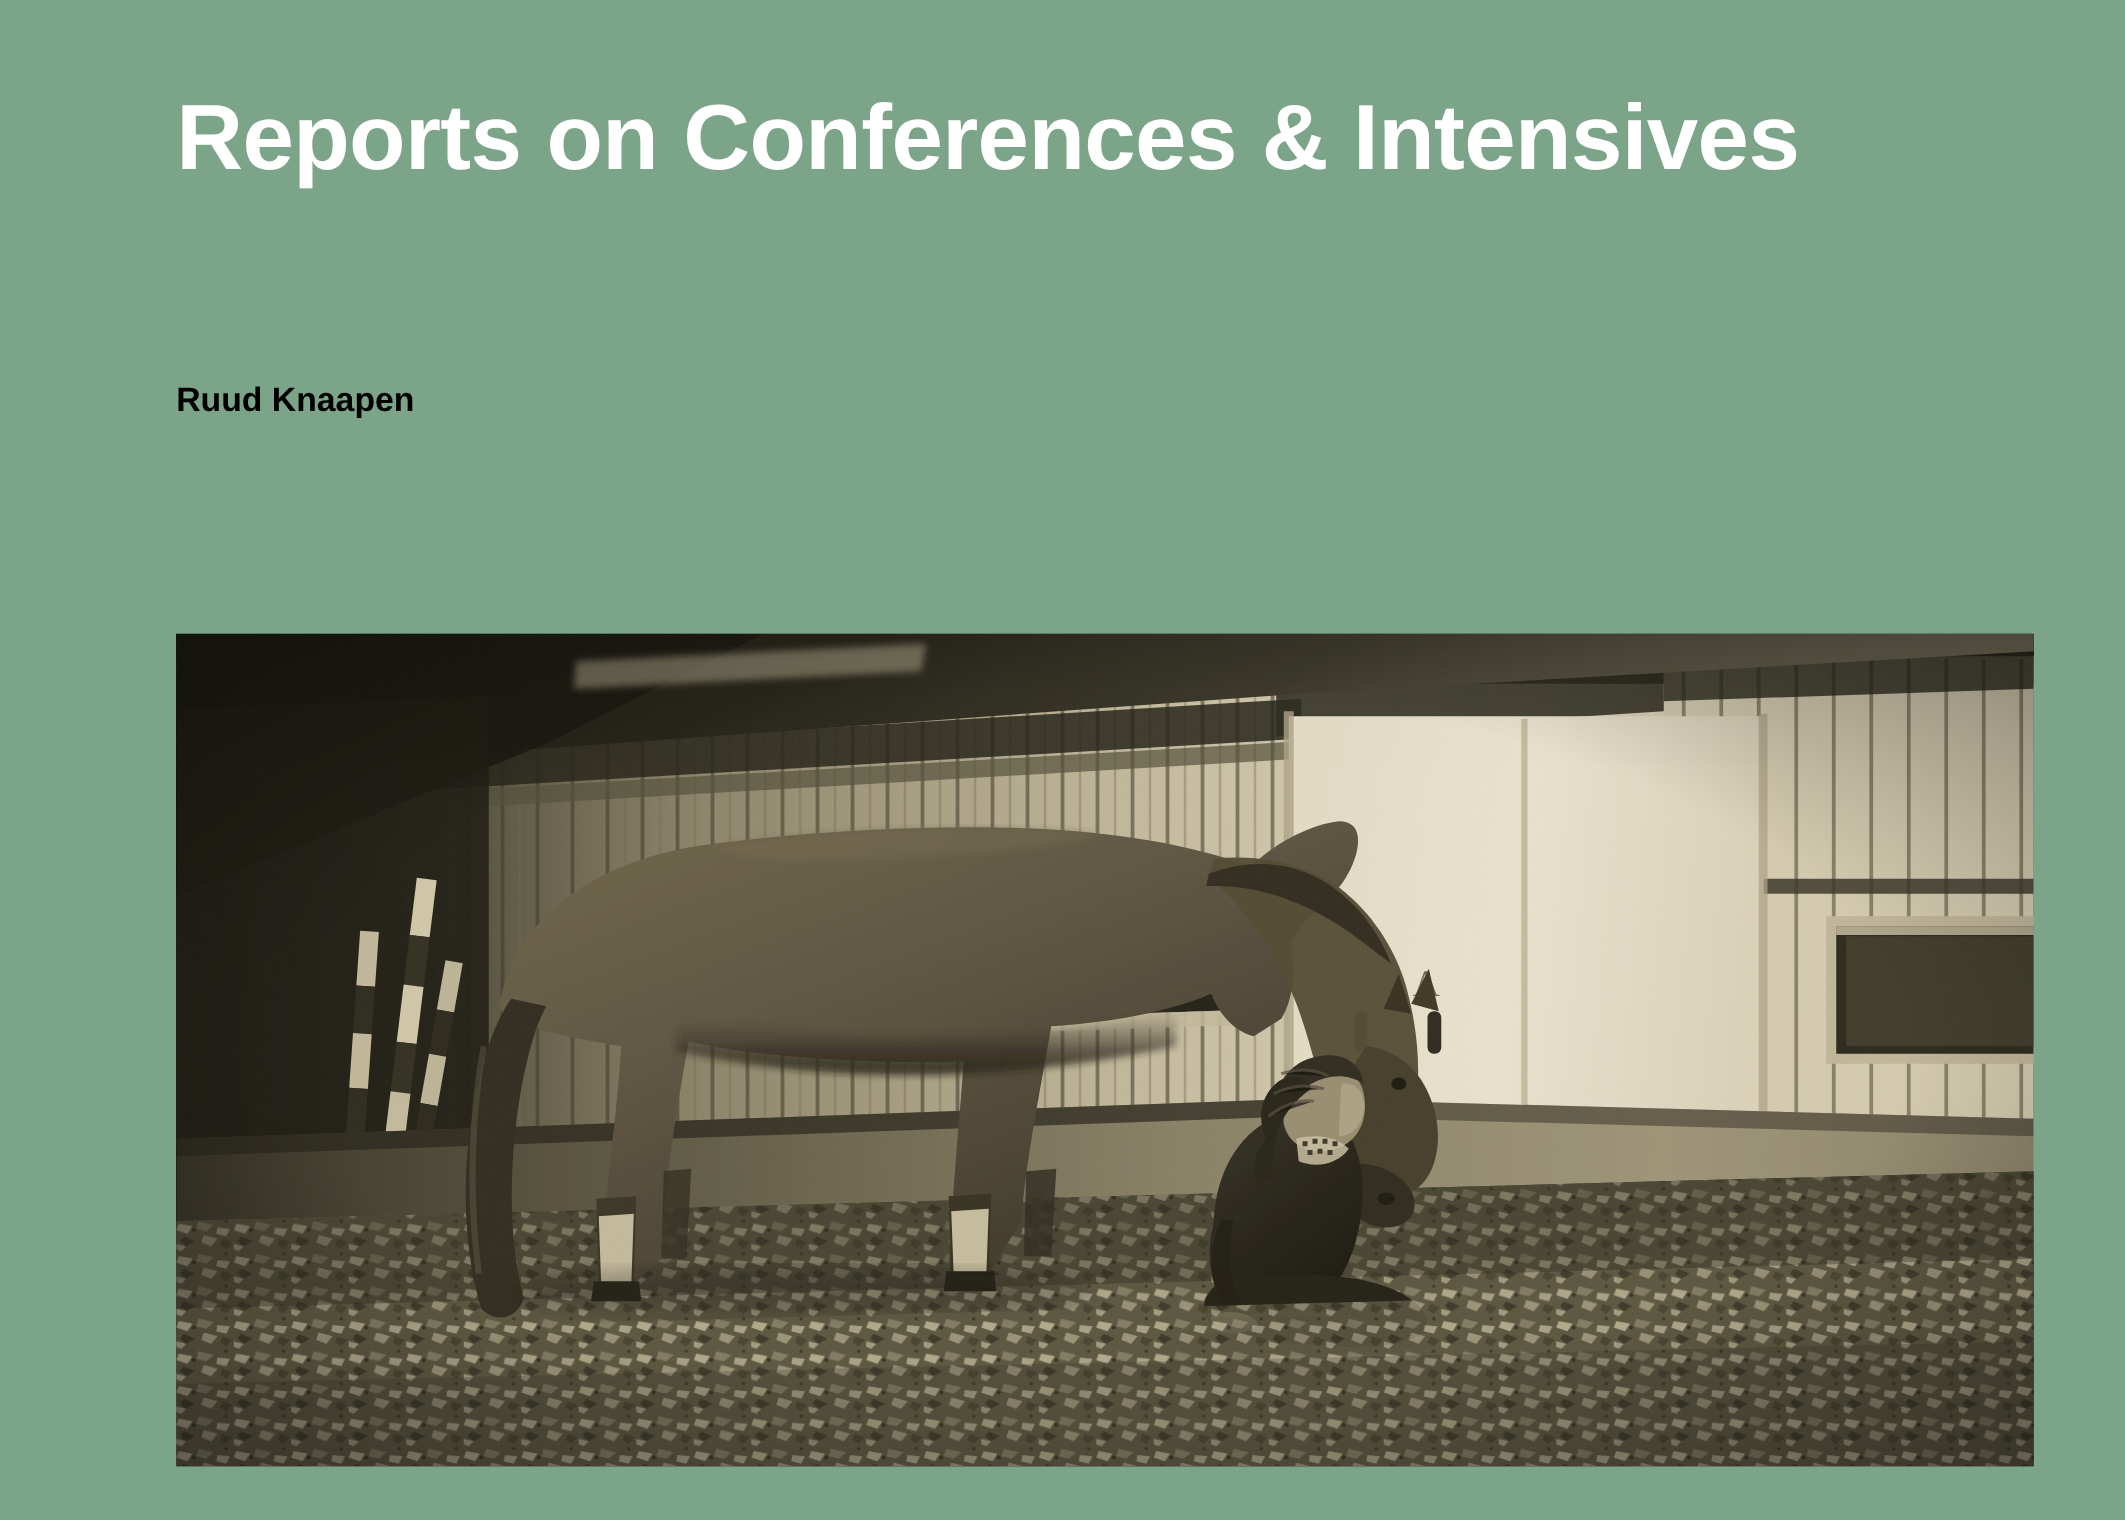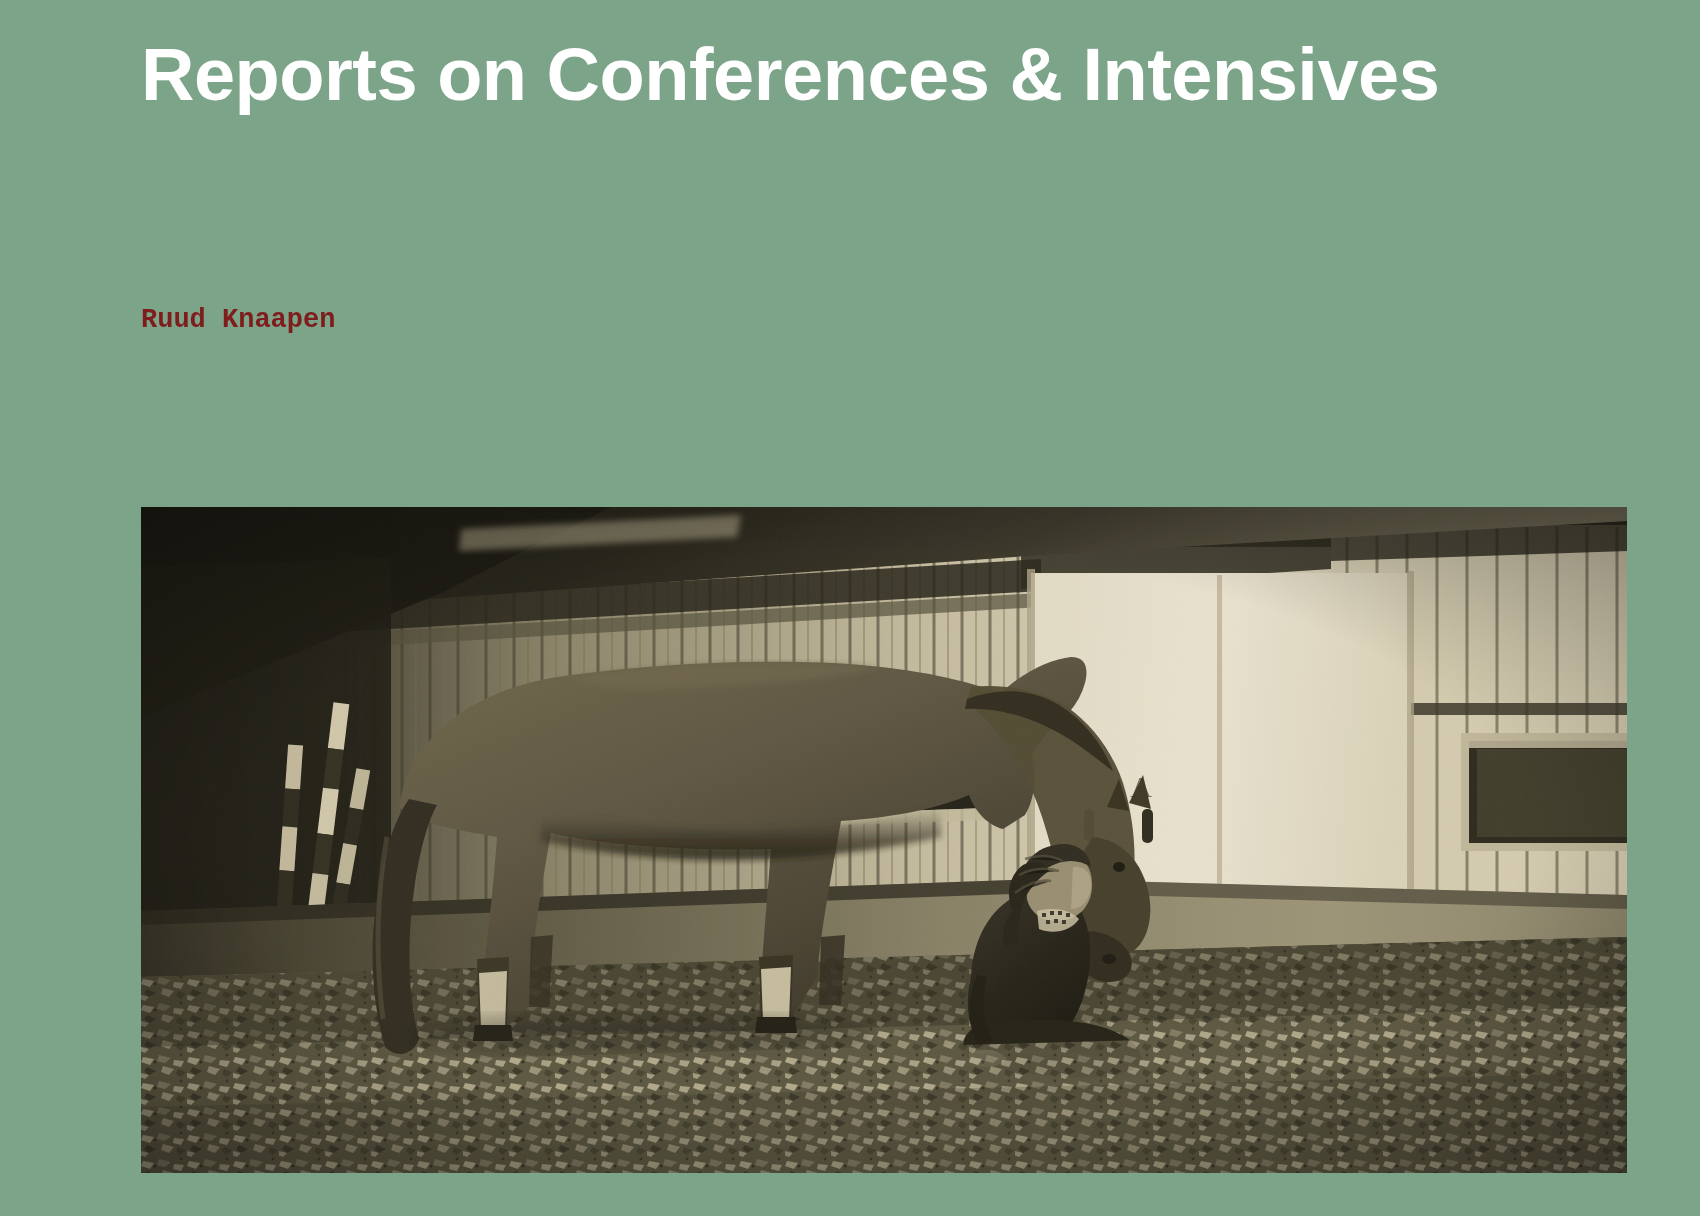--- a/index.html
+++ b/index.html
@@ -72,24 +72,24 @@
     display: block;
     width: 1486px;
     height: 666px;
   }
 </style>
 </head>
 <body>
 
 <div id="page" style="background: rgb(123, 164, 137);">
 
-  <h1 id="page-title" style="color: rgb(255, 255, 255);">Reports on Conferences &amp; Intensives</h1>
-
-
-  <p id="page-author" style="color: #7f1d1d; font-family: Liberation Mono, monospace;">Ruud Knaapen</p>
+  <h1 id="page-title" style="color: rgb(255, 255, 255); margin-top: 35px;">Reports on Conferences &amp; Intensives</h1>
+
+
+  <p id="page-author" style="color: #000000;">Ruud Knaapen</p>
 
   <figure id="hero-figure">
     <svg viewBox="0 0 1486 666" preserveAspectRatio="none">
       <defs>
         <linearGradient id="wallGrad" x1="0" y1="0" x2="1" y2="0">
           <stop offset="0" stop-color="#1a1913"></stop>
           <stop offset="0.10" stop-color="#302e25"></stop>
           <stop offset="0.28" stop-color="#8d866e"></stop>
           <stop offset="0.52" stop-color="#cfc6ac"></stop>
           <stop offset="0.72" stop-color="#efe7d2"></stop>

